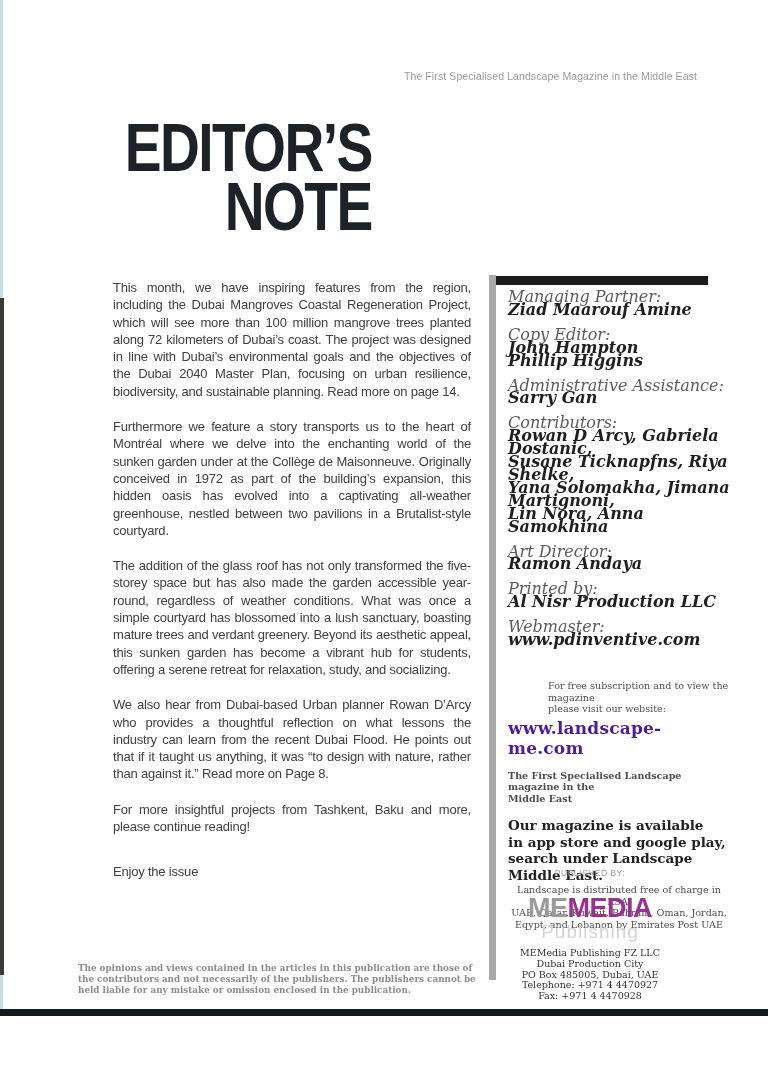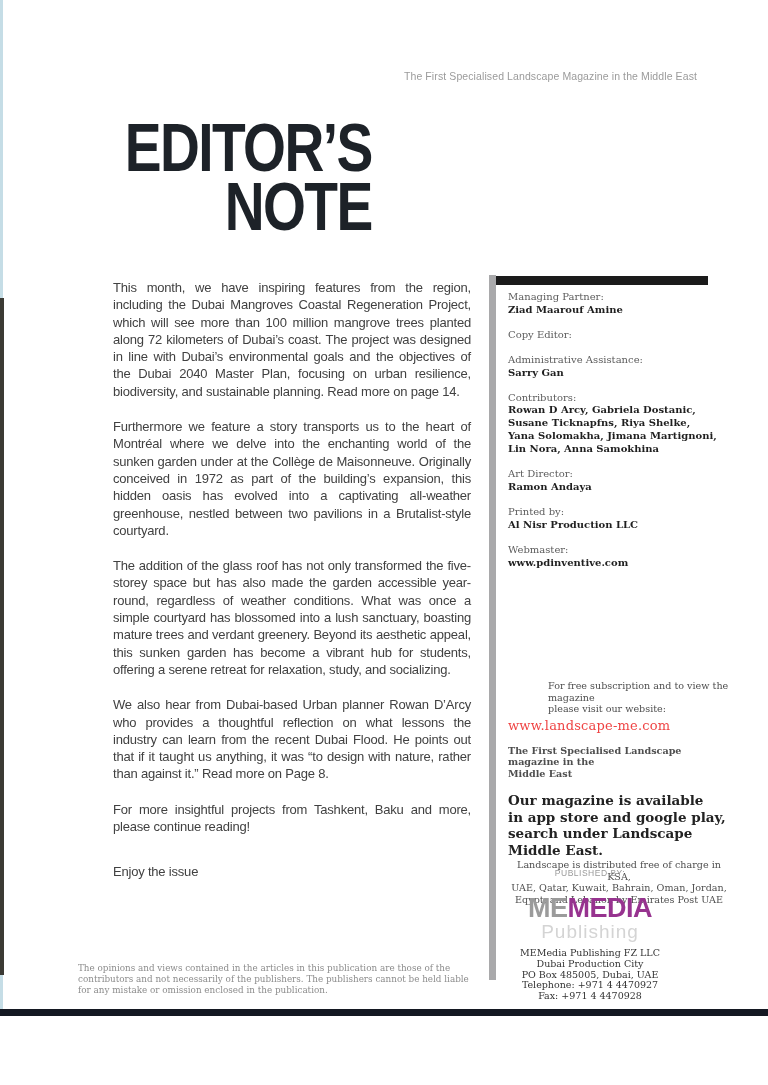--- a/index.html
+++ b/index.html
@@ -24,45 +24,45 @@
   .body-col{position:absolute;left:113px;top:269px;width:358px;margin-top:10px;}
   .body-col p{margin:0 0 18px 0;font-size:13px;line-height:17.3px;color:#414141;
               text-align:justify;letter-spacing:-.2px;}
   .body-col p.signoff{margin-top:28px;text-align:left;}
 
   
   .vrule{position:absolute;left:489px;top:275px;width:7px;height:705px;background:#a9a9ab;}
   .black-bar{position:absolute;left:496px;top:276px;width:212px;height:9px;background:#1b1b1b;}
 
   .staff{position:absolute;left:508px;top:291px;width:222px;
-         font-family:"DejaVu Serif",serif;font-size:10px;line-height:12.9px;}
+         font-family:"DejaVu Serif",serif;font-size:16px;line-height:12.9px;font-style:italic;}
   .staff .group{margin-bottom:12px;}
   .staff .label{color:#5c5c5c;}
   .staff .names{color:#1f1f1f;font-weight:bold;white-space:pre-line;}
 
   .subscription{position:absolute;left:508px;top:680px;width:222px;
                 font-family:"DejaVu Serif",serif;color:#4e4e4e;}
   .pre{white-space:pre-line;}
   .sub-intro{font-size:9.6px;line-height:11.5px;margin-left:40px;}
-  .sub-site{font-size:13px;font-weight:normal;color:#ef4444;margin-top:3px;letter-spacing:.2px;}
+  .sub-site{font-size:17px;font-weight:bold;color:#4c1d95;margin-top:3px;letter-spacing:.2px;}
   .sub-sitesub{font-size:9.6px;line-height:11.5px;margin-top:12px;font-weight:bold;}
   .sub-app{margin-top:13px;font-size:13.5px;line-height:16.5px;font-weight:bold;color:#222;}
   .sub-dist{margin-top:1px;font-size:9.6px;line-height:11.5px;text-align:center;}
 
   .publisher{position:absolute;left:495px;top:868px;width:190px;text-align:center;}
   .pub-by{font-size:8.5px;color:#9a9a9a;letter-spacing:.5px;}
   .logo{font-size:27px;font-weight:bold;letter-spacing:-.5px;line-height:28px;margin-top:16px;}
   .logo-me{color:#9b9b9b;}
   .logo-media{color:#97338f;}
   .logo-sub{font-size:19px;color:#d4d4d4;letter-spacing:1px;line-height:20px;}
   .address{margin-top:6px;font-family:"DejaVu Serif",serif;font-size:9.5px;line-height:10.8px;color:#333;}
 
   
   .disclaimer{position:absolute;left:78px;top:963px;width:400px;
-              font-family:"DejaVu Serif",serif;font-size:8.8px;line-height:11px;color:#8c8c8c;}
+              font-family:"DejaVu Serif",serif;font-size:8.8px;line-height:11px;color:#8c8c8c;font-weight:bold;}
   .page-number{position:absolute;top:1007px;right:70px;font-size:15px;color:#4c4c4c;}
 </style>
 </head>
 <body>
 
 <div class="page">
 
   <div class="edge-blue"></div>
   <div class="edge-dark"></div>
 
@@ -85,20 +85,22 @@
   <div class="vrule"></div>
   <div class="black-bar"></div>
 
   <div class="staff">
     <div class="group">
       <div class="label">Managing Partner:</div>
       <div class="names">Ziad Maarouf Amine</div>
     </div>
     <div class="group">
       <div class="label">Copy Editor:</div>
+      <div class="names">John Hampton
+Phillip Higgins</div>
     </div>
     <div class="group">
       <div class="label">Administrative Assistance:</div>
       <div class="names">Sarry Gan</div>
     </div>
     <div class="group">
       <div class="label">Contributors:</div>
       <div class="names">Rowan D Arcy, Gabriela Dostanic,
 Susane Ticknapfns, Riya Shelke,
 Yana Solomakha, Jimana Martignoni,

